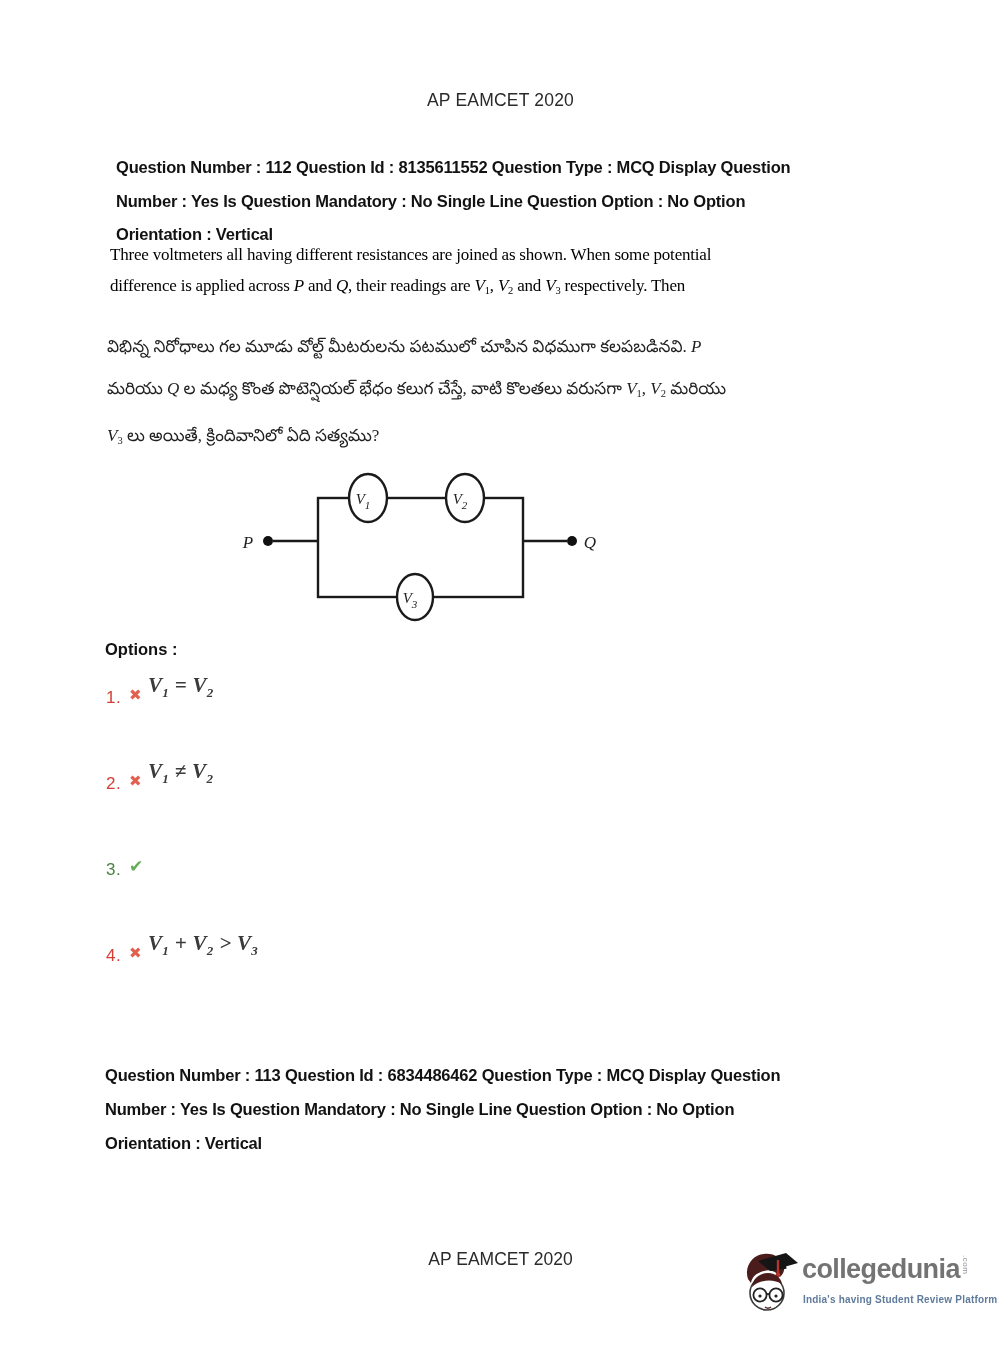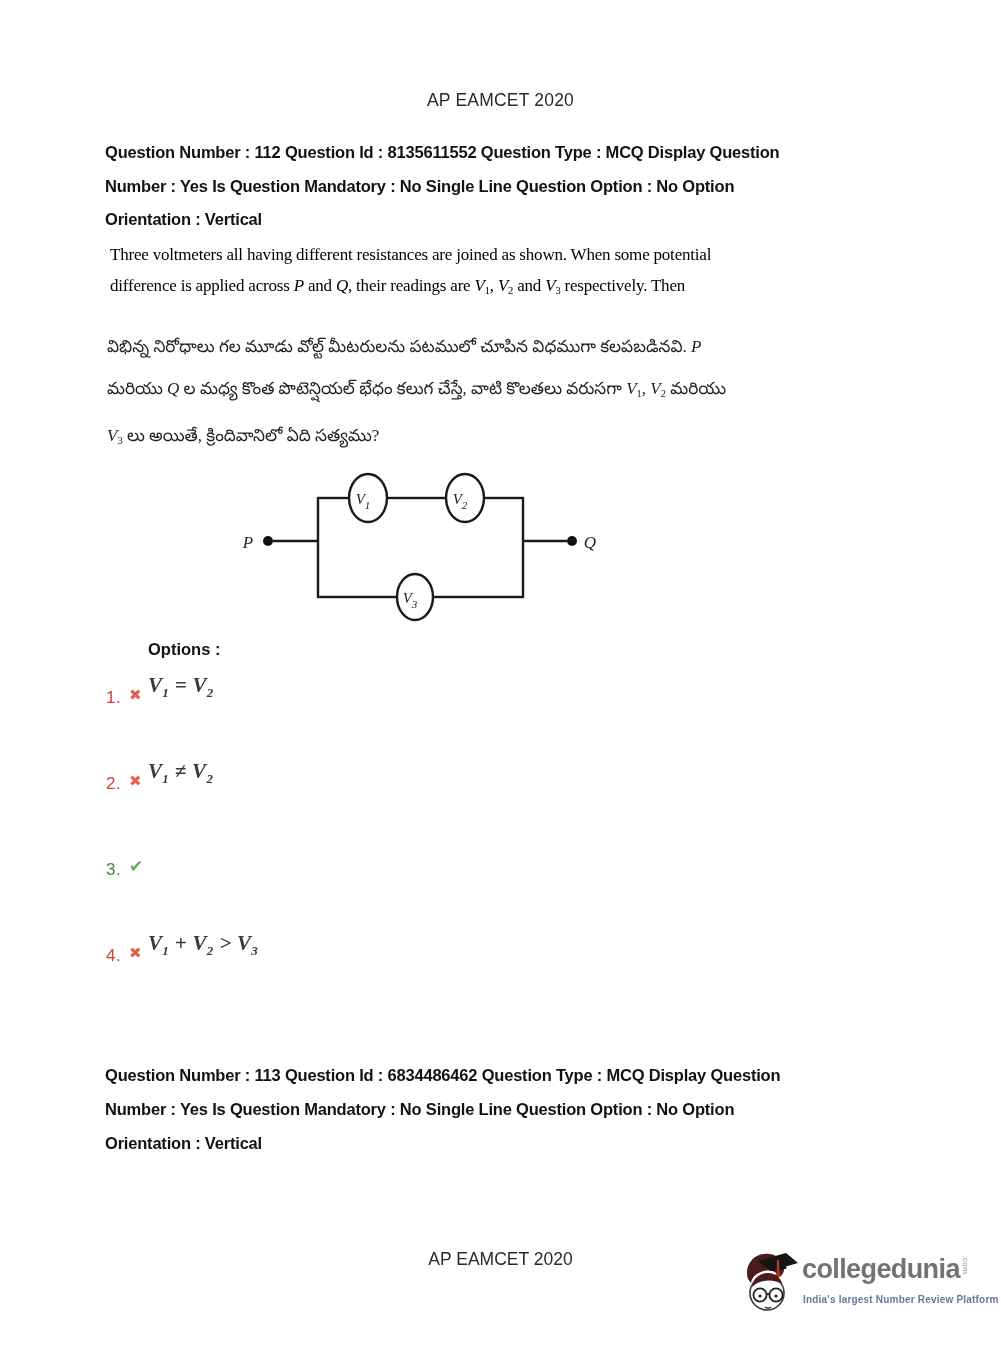--- a/index.html
+++ b/index.html
@@ -15,21 +15,21 @@
   }
   .header-title{
     position:absolute;top:90px;left:0;width:1001px;
     text-align:center;font-size:17.5px;color:#2a2a2a;letter-spacing:0.2px;
   }
   .meta{
     position:absolute;left:105px;width:800px;
     font-weight:bold;font-size:16.5px;line-height:33.5px;color:#121212;
     letter-spacing:-0.2px;
   }
-  .meta.q112{top:136px;}
+  .meta.q112{top:151px;margin-left:11px;}
   .meta.q113{top:1058px;line-height:34px;}
   .eng{
     position:absolute;left:110px;top:239px;width:680px;
     font-family:"Liberation Serif",serif;font-size:17px;line-height:31px;color:#000000;
     letter-spacing:-0.2px;
   }
   .tel{
     position:absolute;left:107px;top:326px;width:680px;
     font-family:"Liberation Serif",serif;font-size:17px;line-height:42px;color:#1f1f1f;
   }
@@ -41,21 +41,21 @@
   .circuit rect{fill:none;}
   .circuit circle{fill:#111111;stroke:none;}
   .circuit text{
     font-family:"Liberation Serif",serif;font-style:italic;fill:#222222;
   }
   .term{font-size:17px;}
   .mv{font-size:15px;}
   .ms{font-size:11px;}
   .options-label{
     position:absolute;left:105px;top:640px;
-    font-weight:bold;font-size:16.5px;color:#121212;margin-left:43px;
+    font-weight:bold;font-size:16.5px;color:#121212;
   }
   .option{position:absolute;left:105px;height:46px;width:320px;}
   .opt-num{
     position:absolute;left:1px;top:15px;
     font-size:17px;letter-spacing:0.5px;
   }
   .opt-num.red{color:#d23f34;}
   .opt-num.green{color:#47823e;}
   .opt-icon{position:absolute;left:24px;top:13px;font-size:15px;}
   .opt-icon.wrong{color:#e2604f;}
@@ -184,16 +184,16 @@
       <circle cx="36" cy="50" r="6.6" fill="#ffffff" stroke="#222222" stroke-width="1.8"></circle>
       <line x1="26.5" y1="49" x2="29.5" y2="49" stroke="#222222" stroke-width="1.8"></line>
       <circle cx="20" cy="51" r="1.6" fill="#222222"></circle>
       <circle cx="36" cy="51" r="1.6" fill="#222222"></circle>
 
       <path d="M25,62 q3,2.5 6,0" stroke="#5a2a2a" stroke-width="1.6" fill="none"></path>
     </svg>
     <div class="brand-row">
       <span class="brand">collegedunia</span><span class="brand-com">.com</span>
     </div>
-    <div class="tagline">India's largest Number Review Platform</div>
+    <div class="tagline">India's having Student Review Platform</div>
   </div>
 
 </div>
 
 </body></html>

